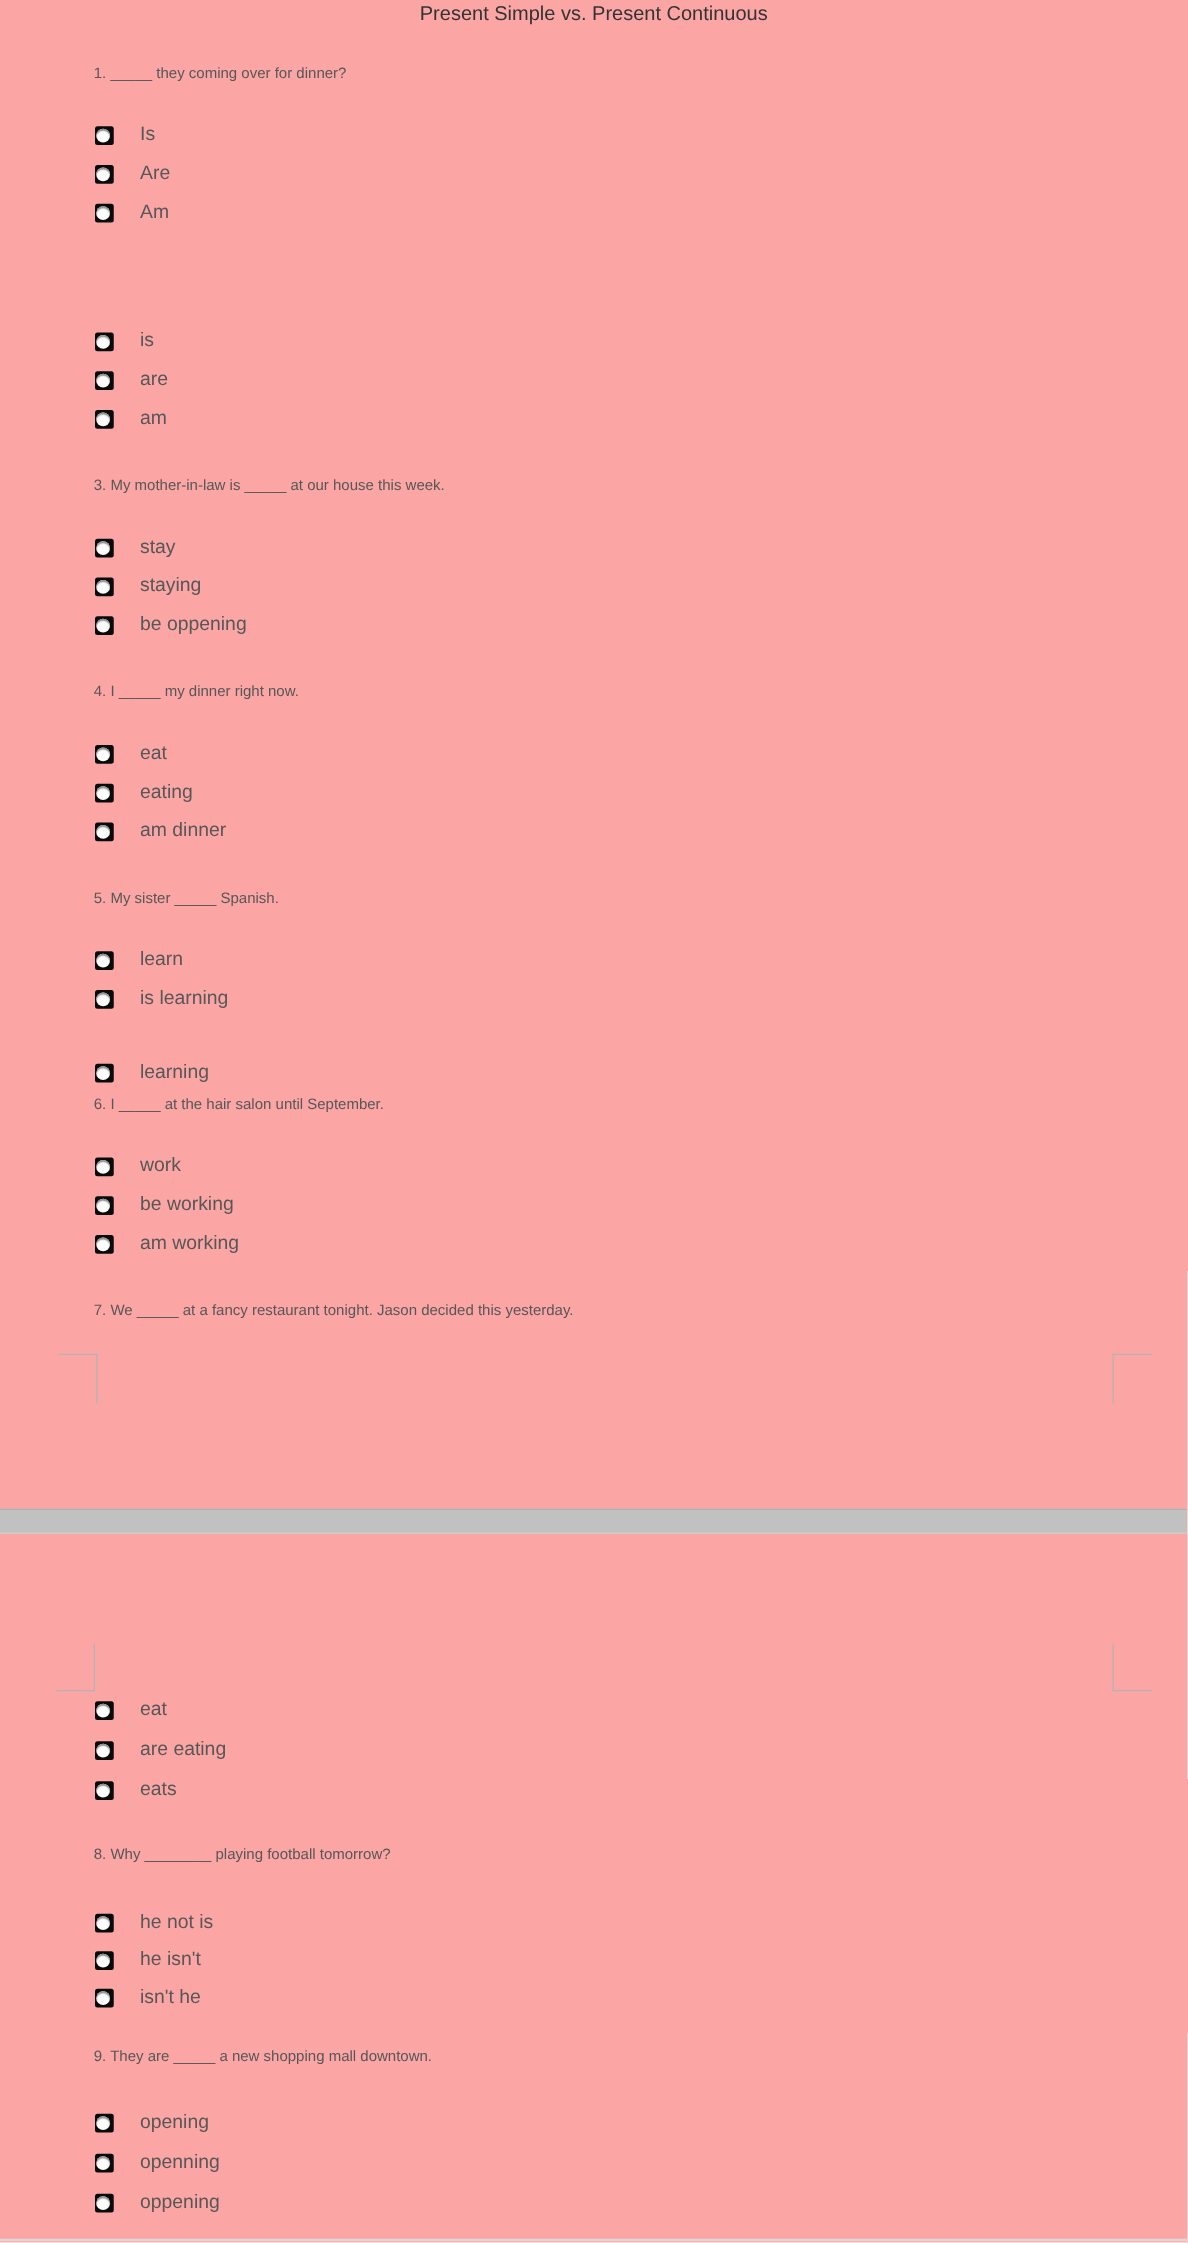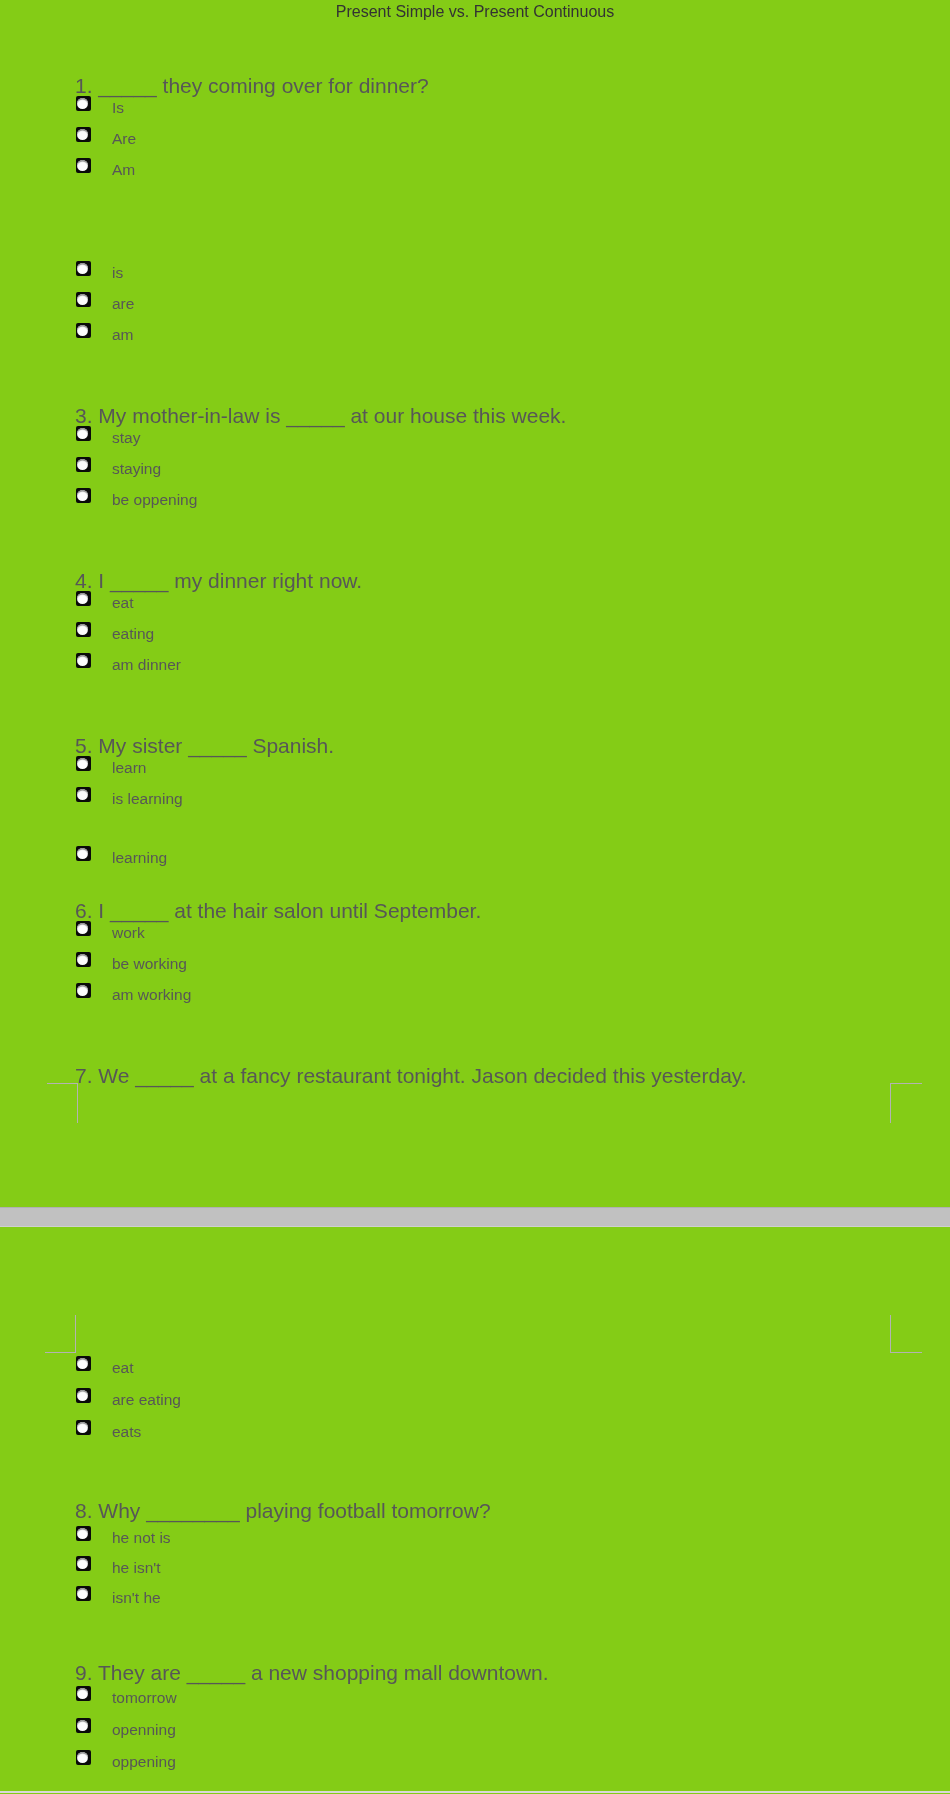--- a/index.html
+++ b/index.html
@@ -1,39 +1,38 @@
 <!DOCTYPE html>
 <html><head>
 <meta charset="utf-8">
 <style>
   html,body { margin:0; padding:0; background:#ffffff; }
   .screen {
     position:relative;
     width:950px; height:1794px;
-    background:#84cc16;
+    background:#fca5a5;
     font-family:"Liberation Sans", sans-serif;
     color:#575757;
     overflow:hidden;
   }
   .doc-title {
     position:absolute; left:0; top:2px; width:950px;
     text-align:center;
     font-size:16px; line-height:20px;
     color:#333333;
   }
   .q {
     position:absolute; left:75px; width:800px;
-    font-size:21px; line-height:20px;
+    font-size:12px; line-height:20px;
     color:#575757;
     white-space:nowrap;
-    margin-top:28px;
   }
   .opt {
     position:absolute; left:76px; height:20px;
-    display:flex; align-items:flex-start;
+    display:flex; align-items:flex-end;
     cursor:default;
   }
   .radio {
     width:15px; height:15px;
     background:#0a0a0a;
     border-radius:2px;
     position:relative;
     flex:0 0 15px;
   }
   .radio::after {
@@ -193,21 +192,21 @@
     <span class="opt-label">he isn't</span>
   </div>
   <div class="opt" style="top:1586px">
     <span class="radio"></span>
     <span class="opt-label">isn't he</span>
   </div>
 
   <div class="q" style="top:1635px">9. They are _____ a new shopping mall downtown.</div>
   <div class="opt" style="top:1686px">
     <span class="radio"></span>
-    <span class="opt-label">tomorrow</span>
+    <span class="opt-label">opening</span>
   </div>
   <div class="opt" style="top:1718px">
     <span class="radio"></span>
     <span class="opt-label">openning</span>
   </div>
   <div class="opt" style="top:1750px">
     <span class="radio"></span>
     <span class="opt-label">oppening</span>
   </div>
 

